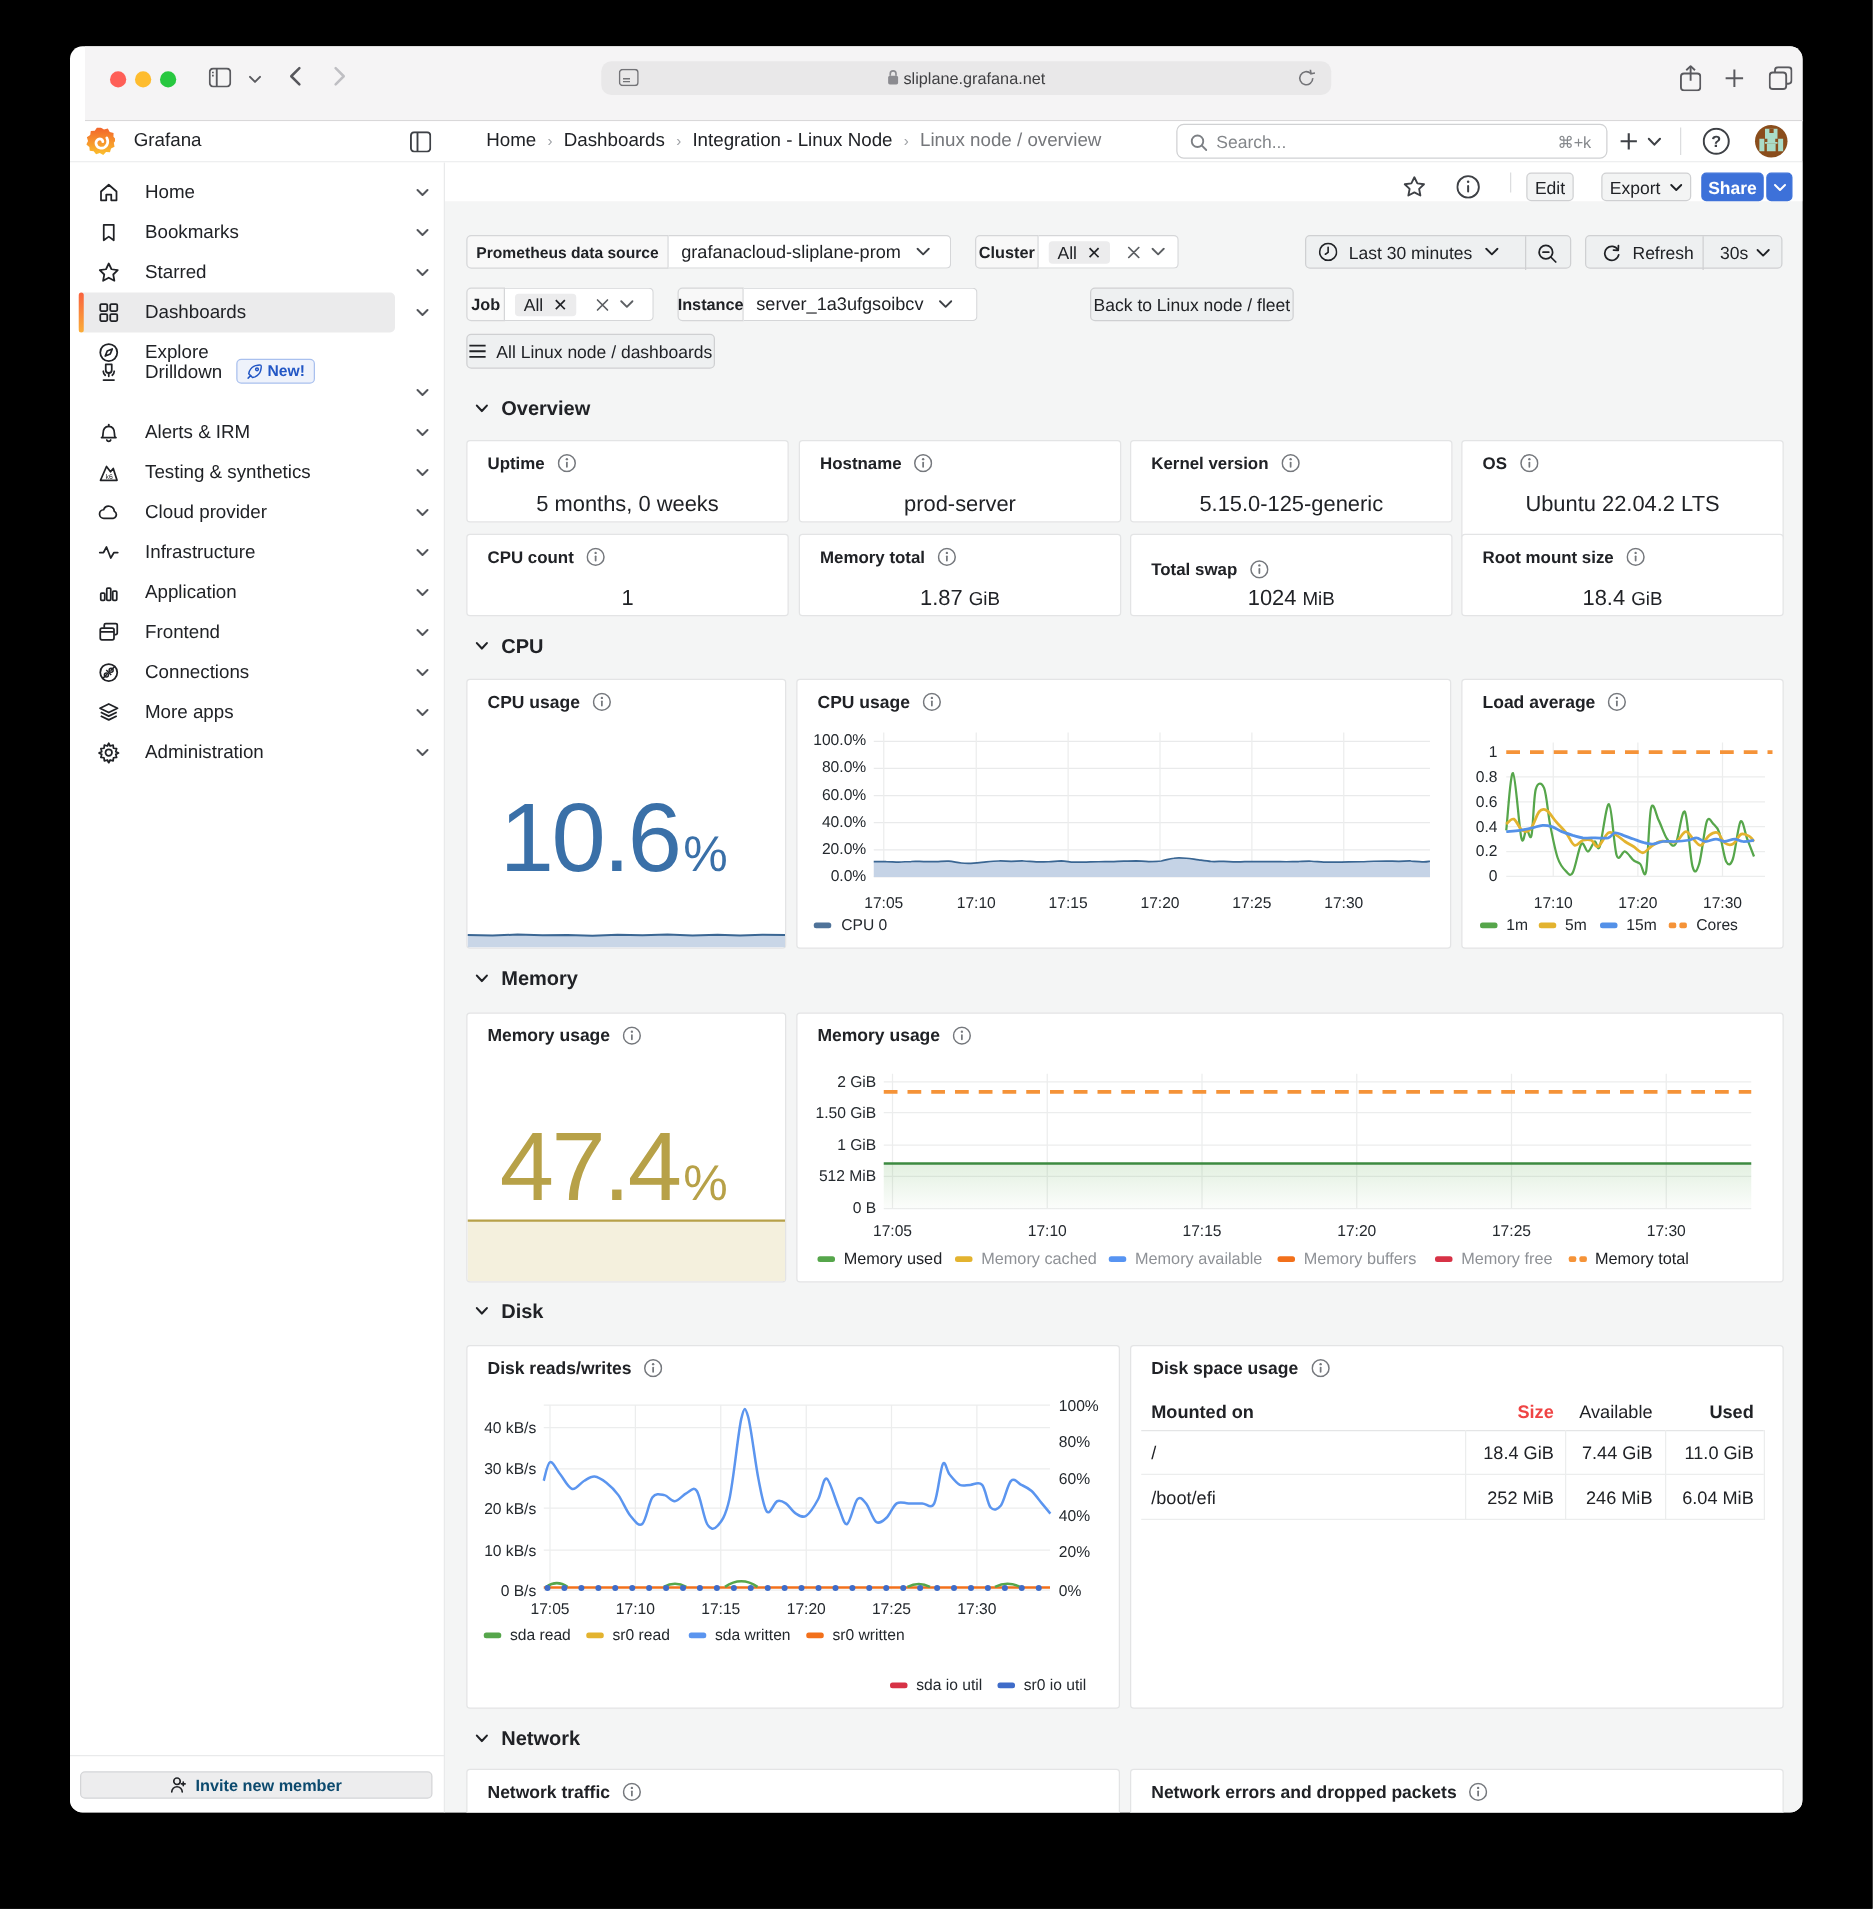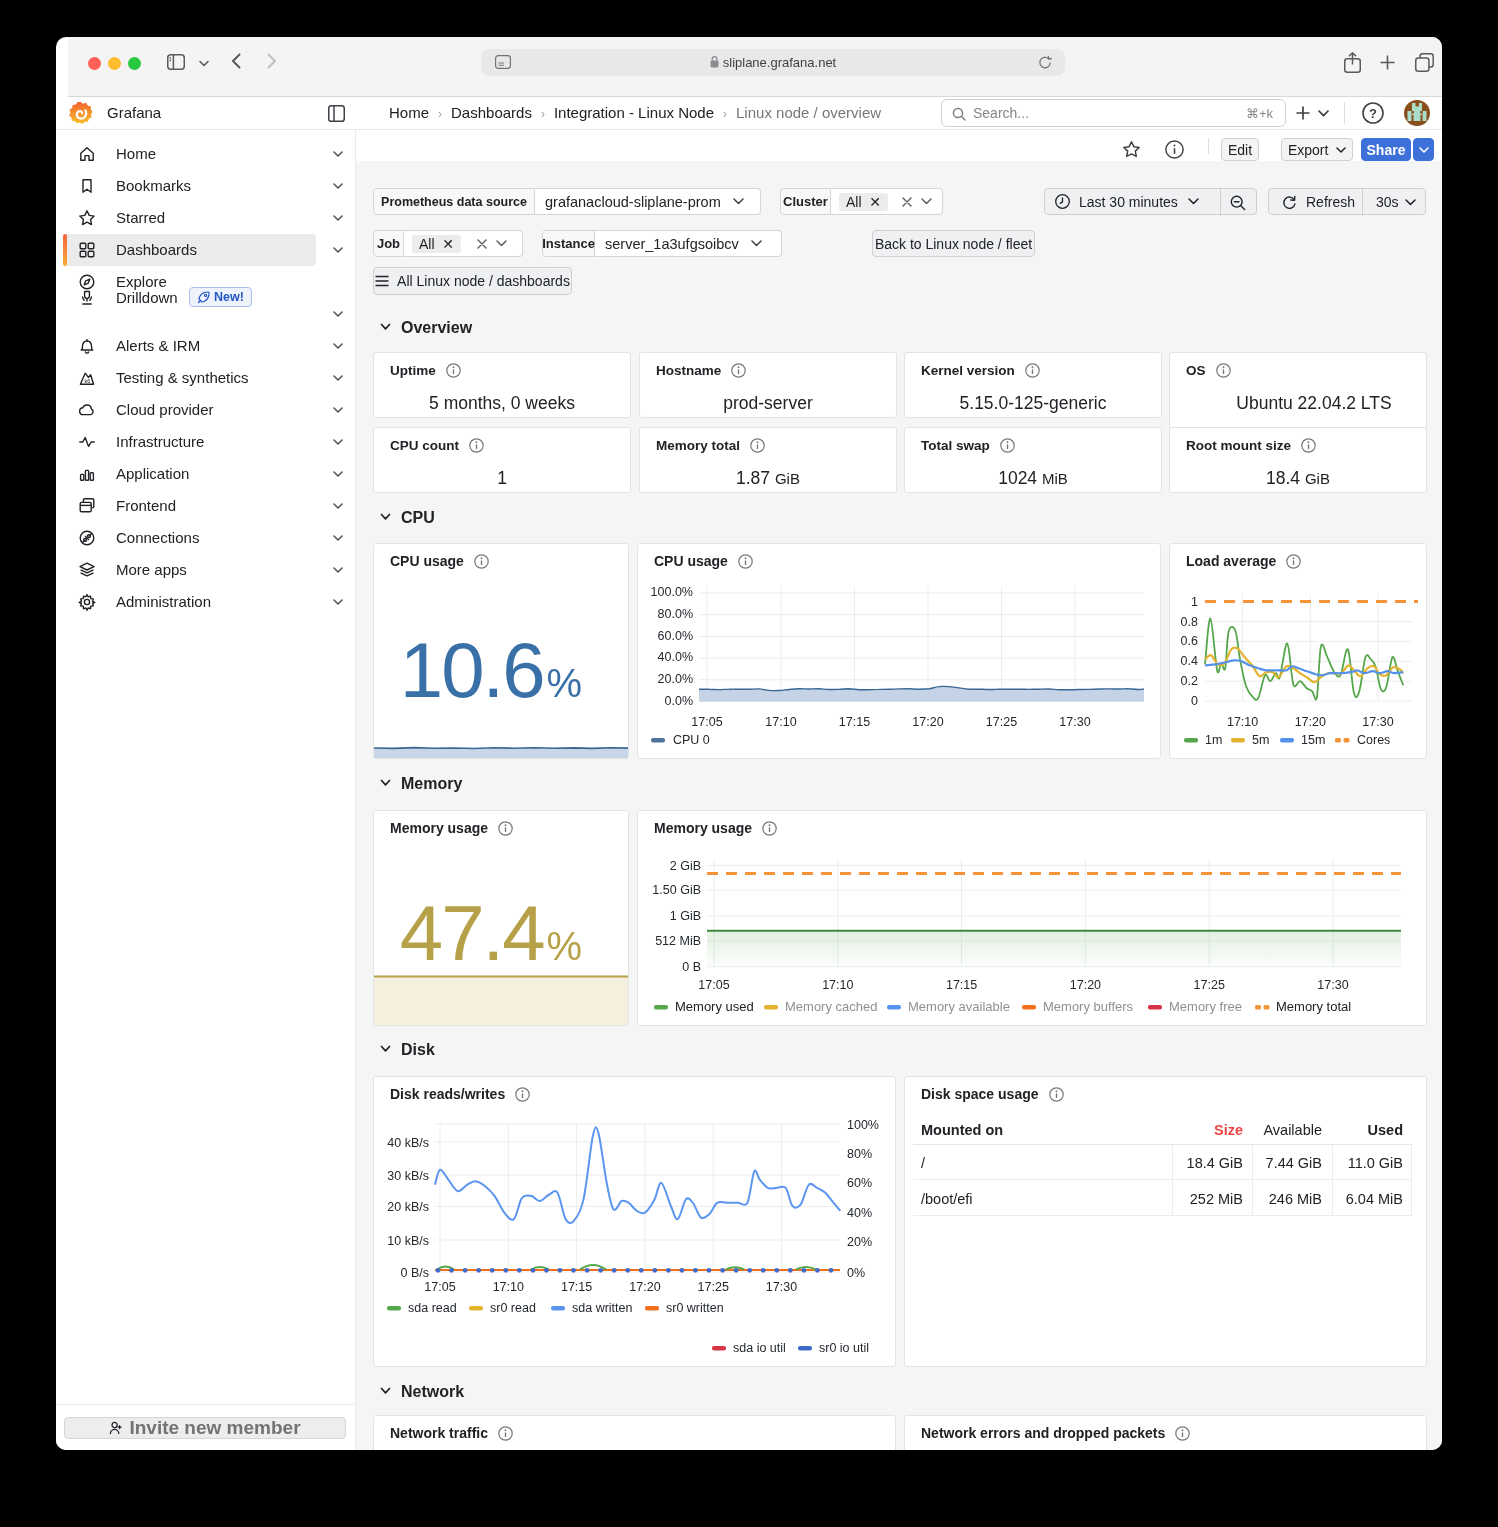--- a/index.html
+++ b/index.html
@@ -305,21 +305,21 @@
     <svg class="schev" style="top:392px;" viewBox="0 0 12 32">
         <path d="M2 14 L6 18 L10 14" fill="none" stroke="#53565b" stroke-width="1.6" stroke-linecap="round" stroke-linejoin="round"></path>
       </svg>
     <svg class="schev" style="top:424px;" viewBox="0 0 12 32">
         <path d="M2 14 L6 18 L10 14" fill="none" stroke="#53565b" stroke-width="1.6" stroke-linecap="round" stroke-linejoin="round"></path>
       </svg>
     <svg class="schev" style="top:456px;" viewBox="0 0 12 32">
         <path d="M2 14 L6 18 L10 14" fill="none" stroke="#53565b" stroke-width="1.6" stroke-linecap="round" stroke-linejoin="round"></path>
       </svg>
     <div style="position:absolute; left:0; top:1274px; width:300px; height:1px; background:#e9eaeb;"></div>
-    <div style="position:absolute; left:8px; top:1287px; width:282px; height:22px; background:#ededee; border:1px solid #d4d5d7; border-radius:4px; display:flex; align-items:center; justify-content:center; font-size:19px; font-weight:600; color:#737373;">
+    <div style="position:absolute; left:8px; top:1287px; width:282px; height:22px; background:#ededee; border:1px solid #d4d5d7; border-radius:4px; display:flex; align-items:center; justify-content:center; font-size:13px; font-weight:600; color:#0c4a6e;">
       <svg style="margin-right:6px;" width="14" height="14" viewBox="0 0 14 14" fill="none" stroke="#202226" stroke-width="1.3">
           <circle cx="5.6" cy="4" r="2.6"></circle>
           <path d="M1.4 12.6 a4.2 4.2 0 0 1 8.4 0" stroke-linecap="round"></path>
           <path d="M10.6 4.6 v3 M9.1 6.1 h3" stroke-linecap="round"></path>
         </svg>Invite new member</div>
   </div>
   <div class="content" id="content">
     <div class="actionbar">
       <svg style="position:absolute; left:766px; top:10px;" width="19" height="19" viewBox="0 0 19 19">
           <path d="M9.5 1.8 L11.9 6.7 L17.2 7.4 L13.3 11.1 L14.3 16.4 L9.5 13.9 L4.7 16.4 L5.7 11.1 L1.8 7.4 L7.1 6.7 Z" fill="none" stroke="#3e4146" stroke-width="1.5" stroke-linejoin="round"></path>
@@ -428,21 +428,21 @@
       <div class="statval" style="top:40px;">prod-server</div>
     </div>
     <div class="panel" style="left:548px; top:222px; width:258px; height:66px;">
       <div class="ptitle ptitle13" style="top:10px;">Kernel version<svg class="iinfo" width="15" height="15" viewBox="0 0 15 15">
               <circle cx="7.5" cy="7.5" r="6.7" fill="none" stroke="#75787d" stroke-width="1.2"></circle>
               <circle cx="7.5" cy="4.3" r="0.95" fill="#75787d"></circle>
               <rect x="6.8" y="6.3" width="1.4" height="4.8" rx="0.7" fill="#75787d"></rect>
             </svg></div>
       <div class="statval" style="top:40px;">5.15.0-125-generic</div>
     </div>
-    <div class="panel" style="left:813px; top:222px; width:258px; height:81px;padding-left:16px;">
+    <div class="panel" style="left:813px; top:222px; width:258px; height:81px;">
       <div class="ptitle ptitle13" style="top:10px;">OS<svg class="iinfo" width="15" height="15" viewBox="0 0 15 15">
               <circle cx="7.5" cy="7.5" r="6.7" fill="none" stroke="#75787d" stroke-width="1.2"></circle>
               <circle cx="7.5" cy="4.3" r="0.95" fill="#75787d"></circle>
               <rect x="6.8" y="6.3" width="1.4" height="4.8" rx="0.7" fill="#75787d"></rect>
             </svg></div>
       <div class="statval" style="top:40px;">Ubuntu 22.04.2 LTS</div>
     </div>
     <div class="panel" style="left:17px; top:297px; width:258px; height:66px;">
       <div class="ptitle ptitle13" style="top:10px;">CPU count<svg class="iinfo" width="15" height="15" viewBox="0 0 15 15">
               <circle cx="7.5" cy="7.5" r="6.7" fill="none" stroke="#75787d" stroke-width="1.2"></circle>
@@ -453,21 +453,21 @@
     </div>
     <div class="panel" style="left:283px; top:297px; width:258px; height:66px;">
       <div class="ptitle ptitle13" style="top:10px;">Memory total<svg class="iinfo" width="15" height="15" viewBox="0 0 15 15">
               <circle cx="7.5" cy="7.5" r="6.7" fill="none" stroke="#75787d" stroke-width="1.2"></circle>
               <circle cx="7.5" cy="4.3" r="0.95" fill="#75787d"></circle>
               <rect x="6.8" y="6.3" width="1.4" height="4.8" rx="0.7" fill="#75787d"></rect>
             </svg></div>
       <div class="statval" style="top:40px;">1.87 <span class="unit">GiB</span></div>
     </div>
     <div class="panel" style="left:548px; top:297px; width:258px; height:66px;">
-      <div class="ptitle ptitle13" style="top:10px;">Total swap<svg class="iinfo" width="15" height="15" viewBox="0 0 15 15">
+      <div class="ptitle ptitle13" style="top:20px;">Total swap<svg class="iinfo" width="15" height="15" viewBox="0 0 15 15">
               <circle cx="7.5" cy="7.5" r="6.7" fill="none" stroke="#75787d" stroke-width="1.2"></circle>
               <circle cx="7.5" cy="4.3" r="0.95" fill="#75787d"></circle>
               <rect x="6.8" y="6.3" width="1.4" height="4.8" rx="0.7" fill="#75787d"></rect>
             </svg></div>
       <div class="statval" style="top:40px;">1024 <span class="unit">MiB</span></div>
     </div>
     <div class="panel" style="left:813px; top:297px; width:258px; height:66px;">
       <div class="ptitle ptitle13" style="top:10px;">Root mount size<svg class="iinfo" width="15" height="15" viewBox="0 0 15 15">
               <circle cx="7.5" cy="7.5" r="6.7" fill="none" stroke="#75787d" stroke-width="1.2"></circle>
               <circle cx="7.5" cy="4.3" r="0.95" fill="#75787d"></circle>

